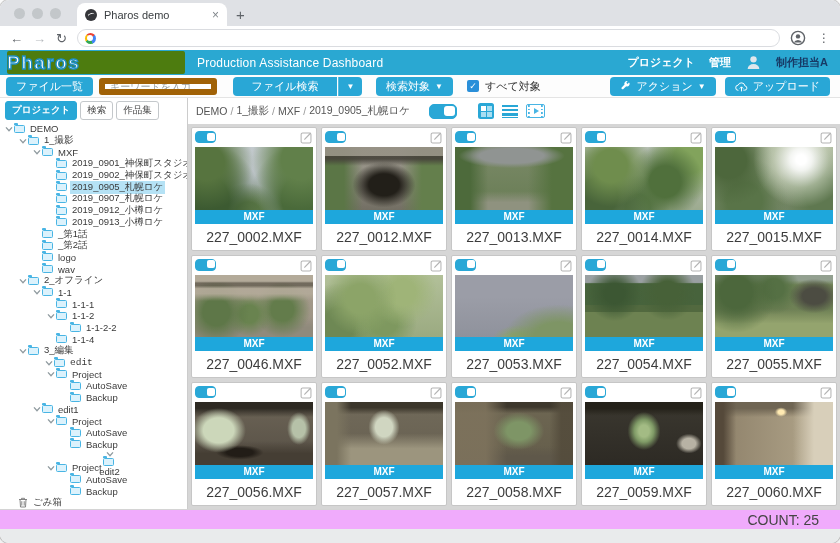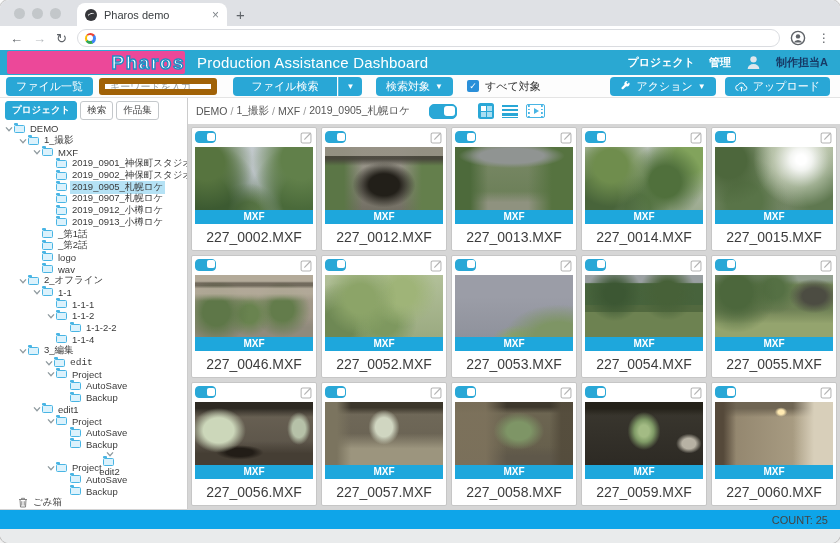--- a/index.html
+++ b/index.html
@@ -24,25 +24,25 @@
   .nav-glyph.fwd{color:#b6babe;}
   .urlbar{flex:1;height:18px;border:1px solid #dadce0;border-radius:10px;display:flex;align-items:center;padding:0 7px;gap:6px;}
   .gicon{width:11px;height:11px;border-radius:50%;position:relative;flex:none;
     background:conic-gradient(from -40deg,#ea4335 0 25%,#4285f4 25% 55%,#34a853 55% 78%,#fbbc05 78% 100%);}
   .gicon::after{content:'';position:absolute;inset:2.5px;border-radius:50%;background:#fff;}
   .profile-icon{color:#5f6368;flex:none;display:flex;}
   .menu-dots{color:#5f6368;font-size:12px;letter-spacing:0;margin-left:2px;}
 
   
   .app-header{height:25px;background:#2aa8d2;display:flex;align-items:center;flex:none;padding-right:12px;}
-  .logo-box{width:178px;height:23px;background:#ec4899;border-radius:2px;margin:1px 0 1px 7px;
-    display:flex;align-items:center;justify-content:flex-end;flex:none;}
+  .logo-box{width:178px;height:23px;background:#4d7c0f;border-radius:2px;margin:1px 0 1px 7px;
+    display:flex;align-items:center;justify-content:flex-start;flex:none;}
   .logo{font-size:19px;font-weight:800;letter-spacing:1.5px;color:#1d8ec4;}
   @supports(-webkit-text-stroke:1px #000){.logo{color:#fff;-webkit-text-stroke:1.4px #1d8ec4;}}
-  .app-title{color:#fff;font-size:15px;margin-left:12px;letter-spacing:.2px;}
+  .app-title{color:#fff;font-size:12px;margin-left:12px;letter-spacing:.2px;}
   .header-right{margin-left:auto;display:flex;align-items:center;gap:14px;}
   .hnav{color:#fff;font-size:11px;font-weight:bold;cursor:default;}
   .avatar{display:flex;}
   .username{color:#173a66;font-size:11px;font-weight:bold;}
 
   
   .toolbar{height:23px;background:#fdfdfd;border-bottom:1px solid #e4e4e4;display:flex;align-items:center;
     padding:0 6px;gap:6px;flex:none;}
   .btn{background:#29a7d6;color:#fff;border:none;border-radius:4px;font-size:11px;height:19px;
     display:inline-flex;align-items:center;justify-content:center;gap:5px;padding:0 10px;
@@ -113,22 +113,22 @@
   .th8{background:radial-gradient(75% 85% at 88% 100%,#7e9565 0 28%,rgba(126,149,101,0) 62%),radial-gradient(45% 45% at 55% 104%,#8ba26d 0 22%,rgba(139,162,109,0) 52%),linear-gradient(180deg,#9b9da7 0 35%,#8f929c);}
   .th9{background:radial-gradient(circle at 25% 30%,#3c5733 0 10%,rgba(60,87,51,0) 28%),radial-gradient(circle at 70% 28%,#476138 0 12%,rgba(71,97,56,0) 30%),linear-gradient(180deg,#9aa0a2 0 12%,#47633c 14% 48%,#52693f 48% 60%,#6d8251 60% 100%);}
   .th10{background:radial-gradient(38% 50% at 84% 34%,#4c4c42 0 26%,rgba(76,76,66,0) 56%),radial-gradient(circle at 18% 28%,#4c673c 0 15%,rgba(76,103,60,0) 38%),radial-gradient(circle at 50% 22%,#557044 0 13%,rgba(85,112,68,0) 34%),linear-gradient(180deg,#93a090 0 8%,rgba(147,160,144,0) 16%),linear-gradient(0deg,#94a46e 0 22%,rgba(148,164,110,0) 45%),linear-gradient(180deg,#74875a,#697b50);}
   .th11{background:radial-gradient(34% 52% at 20% 45%,#ccd7ba 0 38%,rgba(204,215,186,0) 68%),radial-gradient(16% 42% at 88% 42%,#b6c1a8 0 34%,rgba(182,193,168,0) 62%),linear-gradient(180deg,#2d2922 0 10%,rgba(45,41,34,0) 24%),radial-gradient(28% 16% at 38% 80%,#221d17 0 40%,rgba(34,29,23,0) 72%),linear-gradient(0deg,#453e34 0 18%,rgba(69,62,52,0) 38%),linear-gradient(180deg,#6c6456,#564f45);}
   .th12{background:radial-gradient(20% 42% at 50% 40%,#d0d6c1 0 36%,rgba(208,214,193,0) 66%),linear-gradient(90deg,#7b745f 0 10%,rgba(123,116,95,0) 22%),linear-gradient(180deg,#3b362b 0 9%,rgba(59,54,43,0) 20%),linear-gradient(0deg,#9c957e 0 26%,rgba(156,149,126,0) 50%),linear-gradient(180deg,#716a5a,#665f50);}
   .th13{background:radial-gradient(36% 50% at 54% 46%,#7e9566 0 28%,rgba(126,149,102,0) 60%),linear-gradient(90deg,rgba(125,114,92,.92) 0 26%,rgba(125,114,92,0) 44%),linear-gradient(270deg,rgba(84,76,60,.92) 0 10%,rgba(84,76,60,0) 20%),linear-gradient(180deg,#3d372c 0 8%,rgba(61,55,44,0) 18%),linear-gradient(0deg,#5f584a 0 14%,rgba(95,88,74,0) 30%),linear-gradient(180deg,#6e6753,#645d4a);}
   .th14{background:radial-gradient(24% 52% at 50% 46%,#a3bb84 0 18%,#7f9a66 34%,rgba(127,154,102,0) 58%),radial-gradient(18% 26% at 88% 66%,#b7b2a4 0 32%,rgba(183,178,164,0) 60%),linear-gradient(180deg,#242119 0 10%,rgba(36,33,25,0) 22%),linear-gradient(180deg,#3b3830,#2d2a24);}
   .th15{background:radial-gradient(7% 10% at 56% 16%,#ffeab2 0 35%,rgba(255,234,178,0) 75%),linear-gradient(90deg,#55493a 0 7%,rgba(85,73,58,0) 18%),linear-gradient(270deg,#d8cfba 0 16%,rgba(216,207,186,0) 34%),linear-gradient(180deg,#6f6553 0 10%,rgba(111,101,83,0) 24%),linear-gradient(90deg,#8d8069,#b5a98e);}
 
   
-  .count-bar{height:20px;background:#0ea5e9;border-top:1px solid #d4d4d4;display:flex;align-items:center;
-    justify-content:flex-end;padding-right:12px;font-size:11px;color:#444;flex:none;}
+  .count-bar{height:20px;background:#f0abfc;border-top:1px solid #d4d4d4;display:flex;align-items:center;
+    justify-content:flex-end;padding-right:21px;font-size:14px;color:#444;flex:none;}
   .bottom-strip{height:14px;background:#e9ebec;flex:none;}
 </style>
 </head>
 <body>
 
 <div class="window">
 
   <div class="tabbar">
     <div class="traffic">
       <span class="dot"></span>

